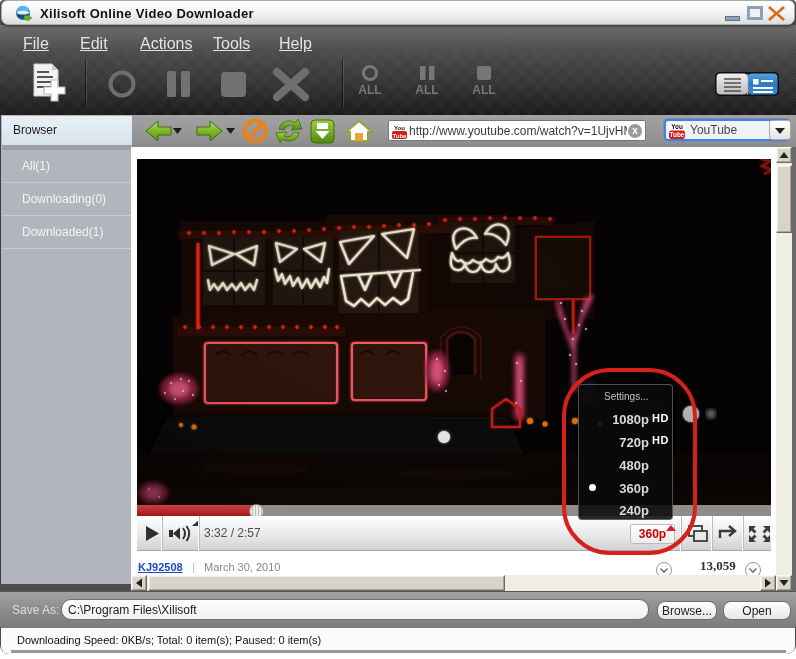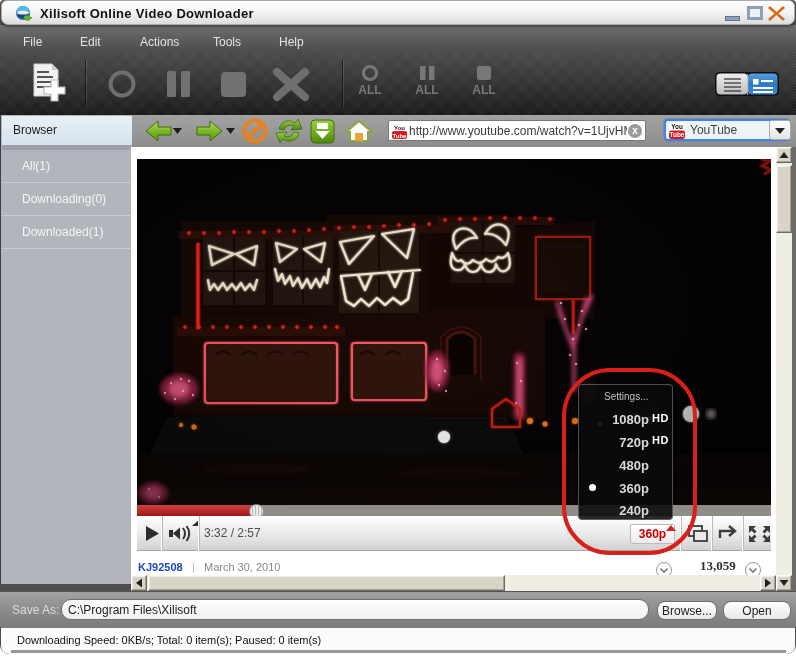--- a/index.html
+++ b/index.html
@@ -8,21 +8,21 @@
 .abs{position:absolute;}
 
 #frame{position:absolute;left:0;top:0;width:796px;height:654px;background:#4d4d4d;border-radius:4px 4px 9px 9px;overflow:hidden;}
 #titlebar{position:absolute;left:1px;top:0;width:794px;height:25px;background:linear-gradient(#ffffff,#f2f2f2 55%,#dcdcdc);border:1px solid #a9aaa9;border-radius:6px 6px 7px 7px;box-shadow:0 2px 2px rgba(0,0,0,0.35);}
 #titletext{position:absolute;left:38px;top:5px;font-size:13px;font-weight:bold;color:#111;letter-spacing:0.3px;}
 
 #btnmin{position:absolute;left:723px;top:15px;width:15px;height:5px;background:#8ca1b8;border:1px solid #5c7490;}
 #btnmax{position:absolute;left:745px;top:5px;width:16px;height:14px;border:3px solid #8ca1b8;background:#eef2f5;}
 
 #menubar{position:absolute;left:0;top:25px;width:796px;height:27px;background:linear-gradient(#6e6e6e,#535353 80%,#4c4c4c);}
-#menubar span{position:absolute;top:10px;font-size:12px;color:#e3e3e3;}
+#menubar span{position:absolute;top:10px;font-size:16px;color:#e3e3e3;text-decoration:underline;}
 
 #toolbar{position:absolute;left:0;top:52px;width:796px;height:63px;background:repeating-linear-gradient(45deg,rgba(255,255,255,0.04) 0 1px,rgba(0,0,0,0) 1px 2px),repeating-linear-gradient(-45deg,rgba(255,255,255,0.04) 0 1px,rgba(0,0,0,0) 1px 2px),linear-gradient(#474747,#2a2a2a 60%,#151515);}
 .tsep{position:absolute;top:8px;width:1px;height:47px;background:rgba(0,0,0,0.55);box-shadow:1px 0 0 rgba(255,255,255,0.12);}
 
 #sidebar{position:absolute;left:0;top:115px;width:131px;height:469px;background:#b2b5bb;border-left:1px solid #3f3f3f;}
 #sbsel{position:absolute;left:1px;top:1px;width:130px;height:29px;background:linear-gradient(#e8f0f6,#d5e3ee);color:#1c1c1c;font-size:12px;line-height:29px;padding-left:11px;}
 .sbrow{position:absolute;left:1px;width:130px;height:33px;color:#f4f4f4;font-size:12px;line-height:33px;padding-left:20px;border-bottom:1px solid #c9cbd0;}
 #sbgap{position:absolute;left:1px;top:30px;width:130px;height:5px;background:#9da0a6;}
 
 #navband{position:absolute;left:131px;top:115px;width:665px;height:32px;background:linear-gradient(#a2a2a2,#949494 70%,#8b8b8b);}
@@ -450,21 +450,21 @@
     </svg>
     <div class="csep" style="left:25px"></div>
     <div class="csep" style="left:62px"></div>
     <div id="timetxt">3:32 / 2:57</div>
     <div class="csep" style="left:544px"></div>
     <div class="csep" style="left:575px"></div>
     <div class="csep" style="left:606px"></div>
     <div id="q360">360p</div>
   </div>
   <div id="metarow">
-    <span style="position:absolute;left:7px;top:10px;color:#1b49c4;font-weight:bold;">KJ92508</span>
+    <span style="position:absolute;left:7px;top:10px;color:#1b49c4;font-weight:bold;text-decoration:underline;">KJ92508</span>
     <span style="position:absolute;left:61px;top:10px;color:#bbb;">|</span>
     <span style="position:absolute;left:73px;top:10px;color:#888;">March 30, 2010</span>
     <span style="position:absolute;left:569px;top:7px;font-size:13px;font-weight:bold;color:#2f2f2f;font-family:Liberation Serif, serif;">13,059</span>
     <svg class="abs" style="left:524px;top:10px" width="18" height="18" viewBox="0 0 18 18">
         <circle cx="9" cy="9" r="7.5" fill="#fff" stroke="#999"></circle>
         <path d="M5.5 7.5 l3.5 3.5 3.5-3.5" stroke="#777" stroke-width="1.6" fill="none"></path>
       </svg>
     <svg class="abs" style="left:613px;top:10px" width="18" height="18" viewBox="0 0 18 18">
         <circle cx="9" cy="9" r="7.5" fill="#fff" stroke="#999"></circle>
         <path d="M5.5 7.5 l3.5 3.5 3.5-3.5" stroke="#777" stroke-width="1.6" fill="none"></path>

